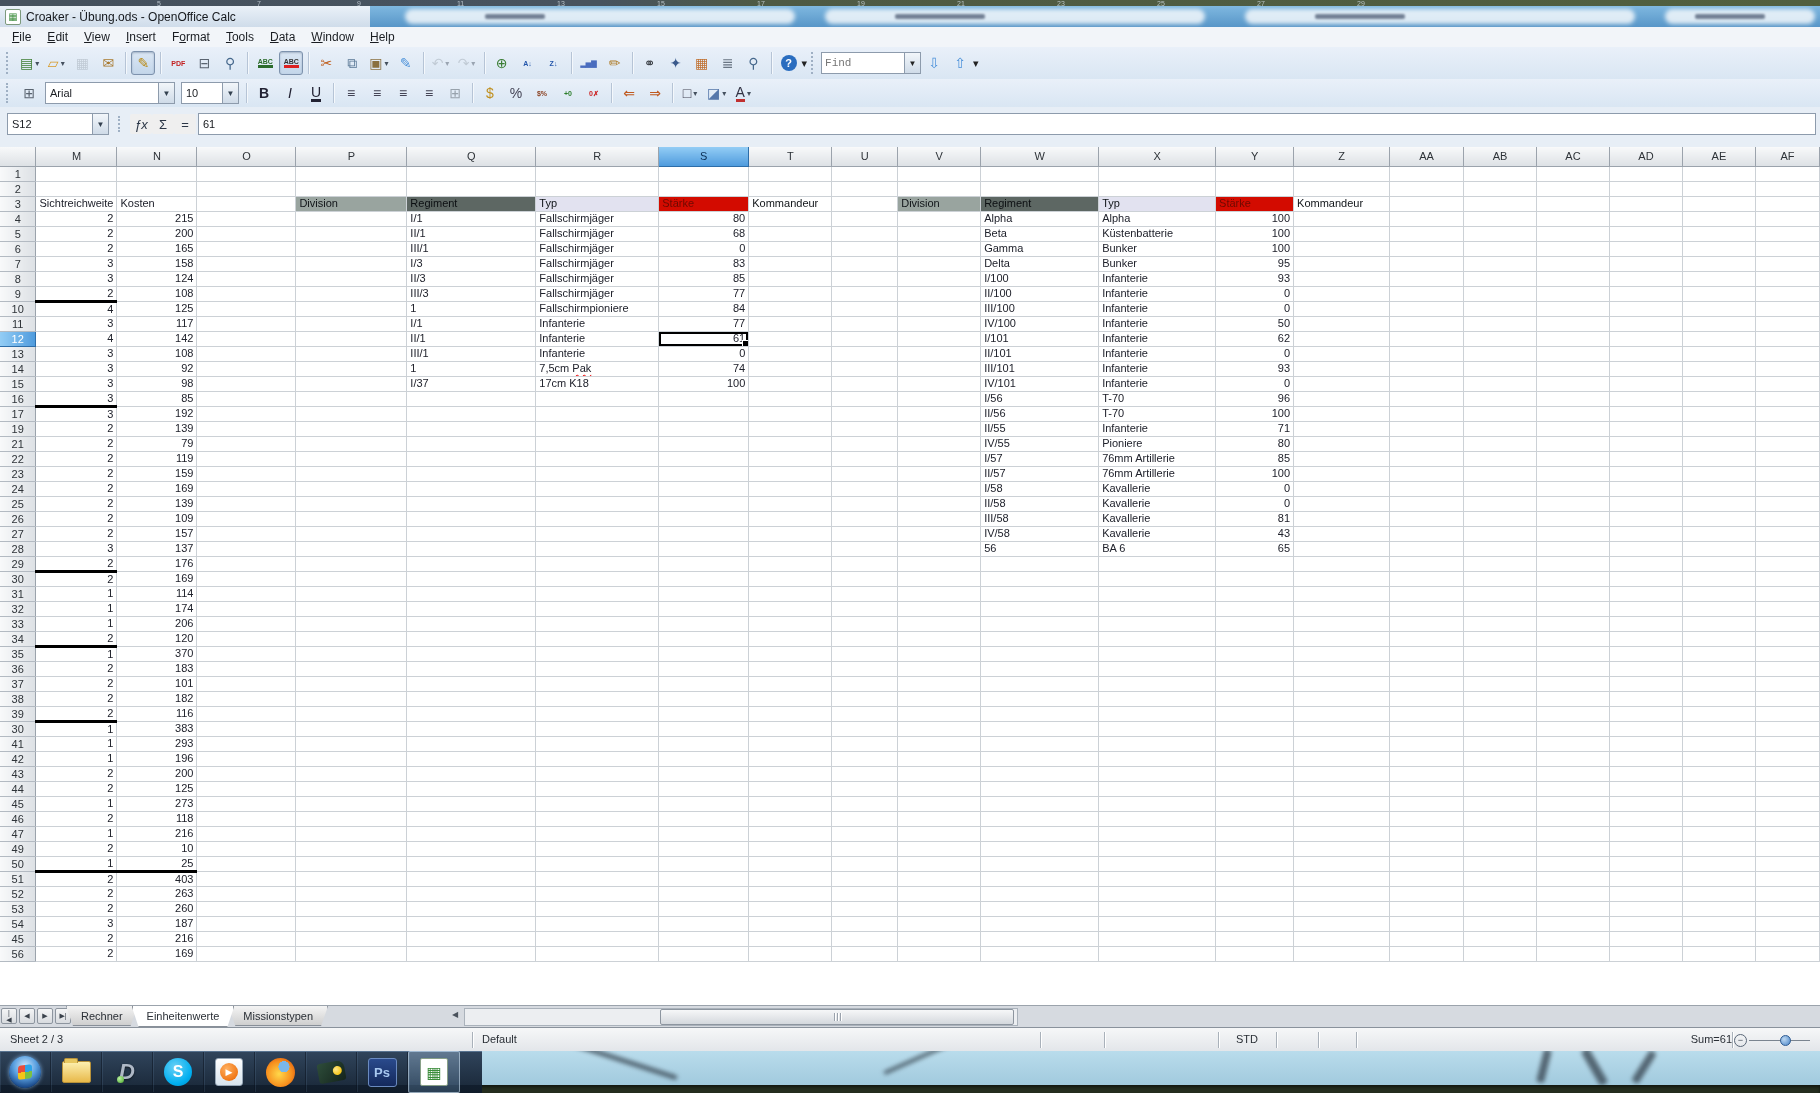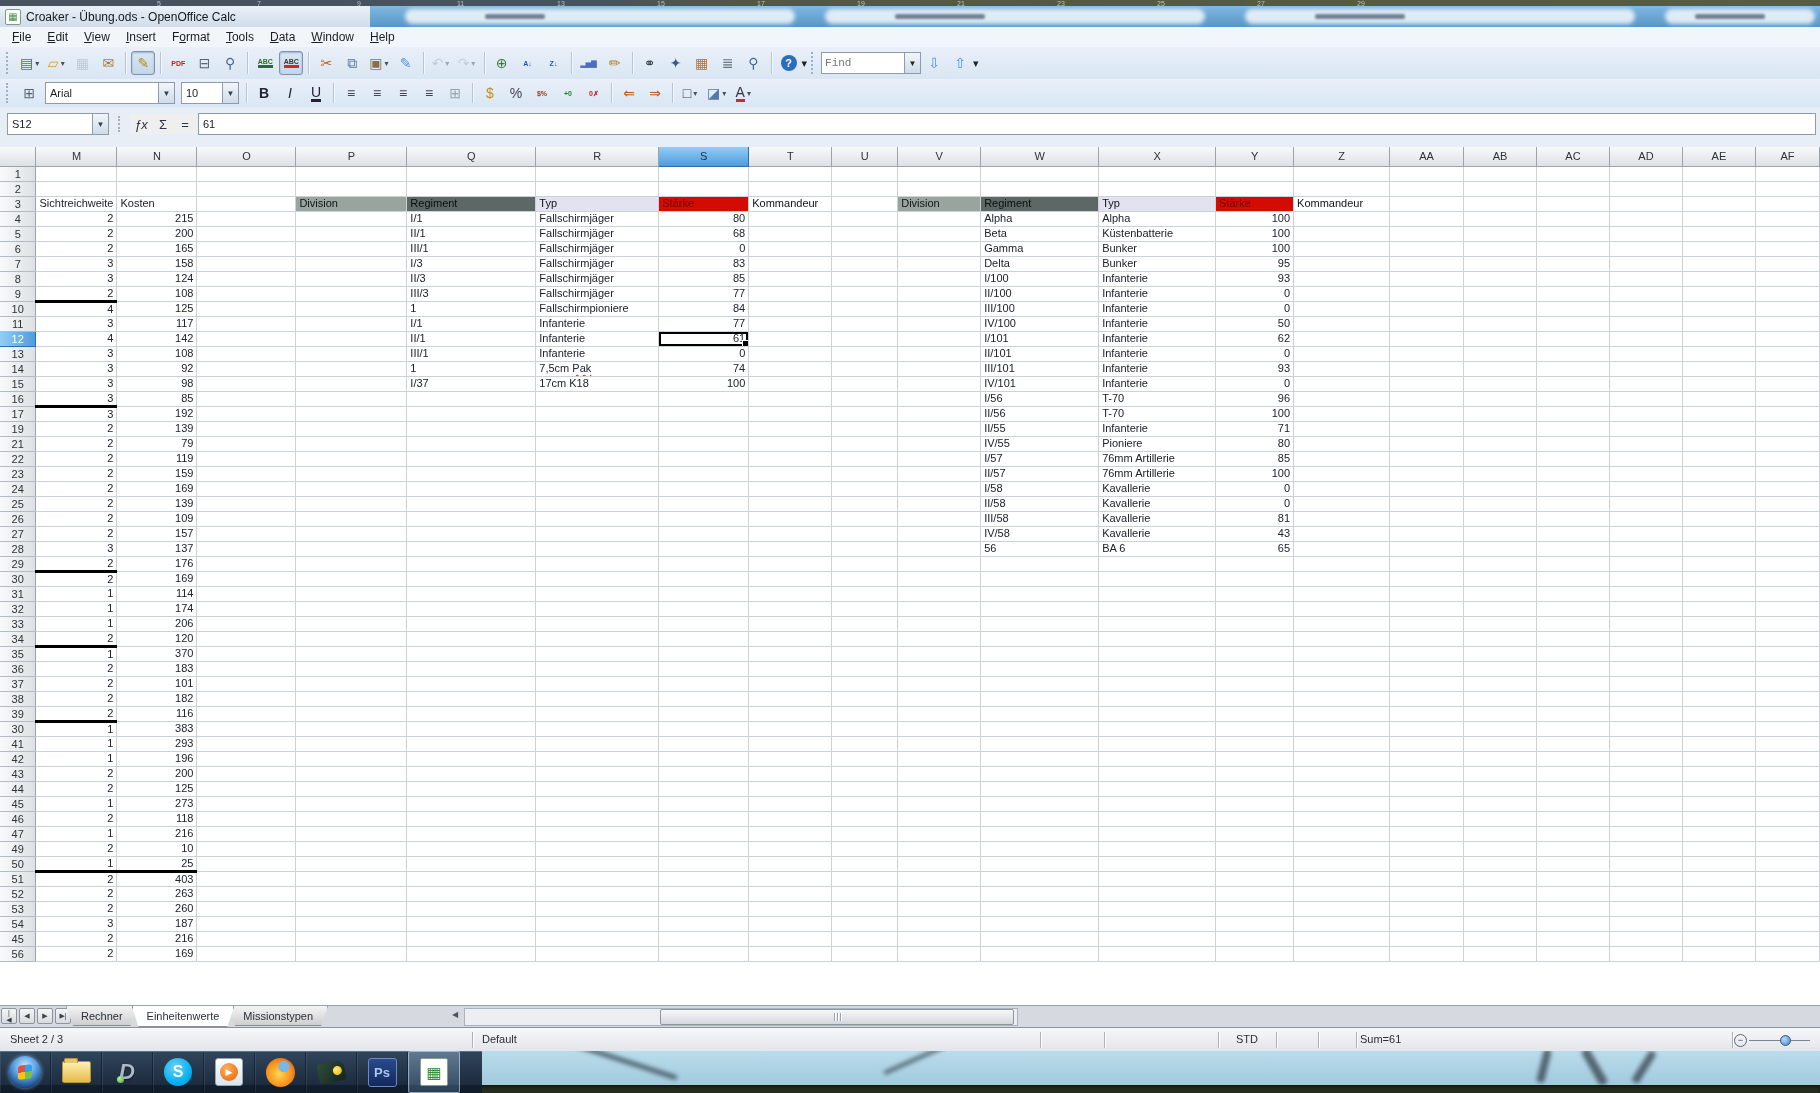--- a/index.html
+++ b/index.html
@@ -1687,21 +1687,21 @@
     <button class="nav-btn">▶|</button>
     <div class="sheet-tab">Rechner</div>
     <div class="sheet-tab active">Einheitenwerte</div>
     <div class="sheet-tab">Missionstypen</div>
   </div>
 
 <div class="abs" id="status-bar">
   <span class="stext" style="left:10px">Sheet 2 / 3</span>
   <span class="stext" style="left:482px">Default</span>
   <span class="stext" style="left:1224px;width:46px;text-align:center">STD</span>
-  <span class="stext" style="left:1360px;width:372px;text-align:left">Sum=61</span>
+  <span class="stext" style="left:1360px;width:372px;text-align:right">Sum=61</span>
   <span class="sdv" style="left:472px"></span>
     <span class="sdv" style="left:1040px"></span>
   <span class="sdv" style="left:1104px"></span>
     <span class="sdv" style="left:1218px"></span>
   <span class="sdv" style="left:1276px"></span>
     <span class="sdv" style="left:1318px"></span>
   <span class="sdv" style="left:1356px"></span>
     <span class="sdv" style="left:1732px"></span>
   <span id="zoom-ctl">
     <span id="zoom-minus">−</span>

